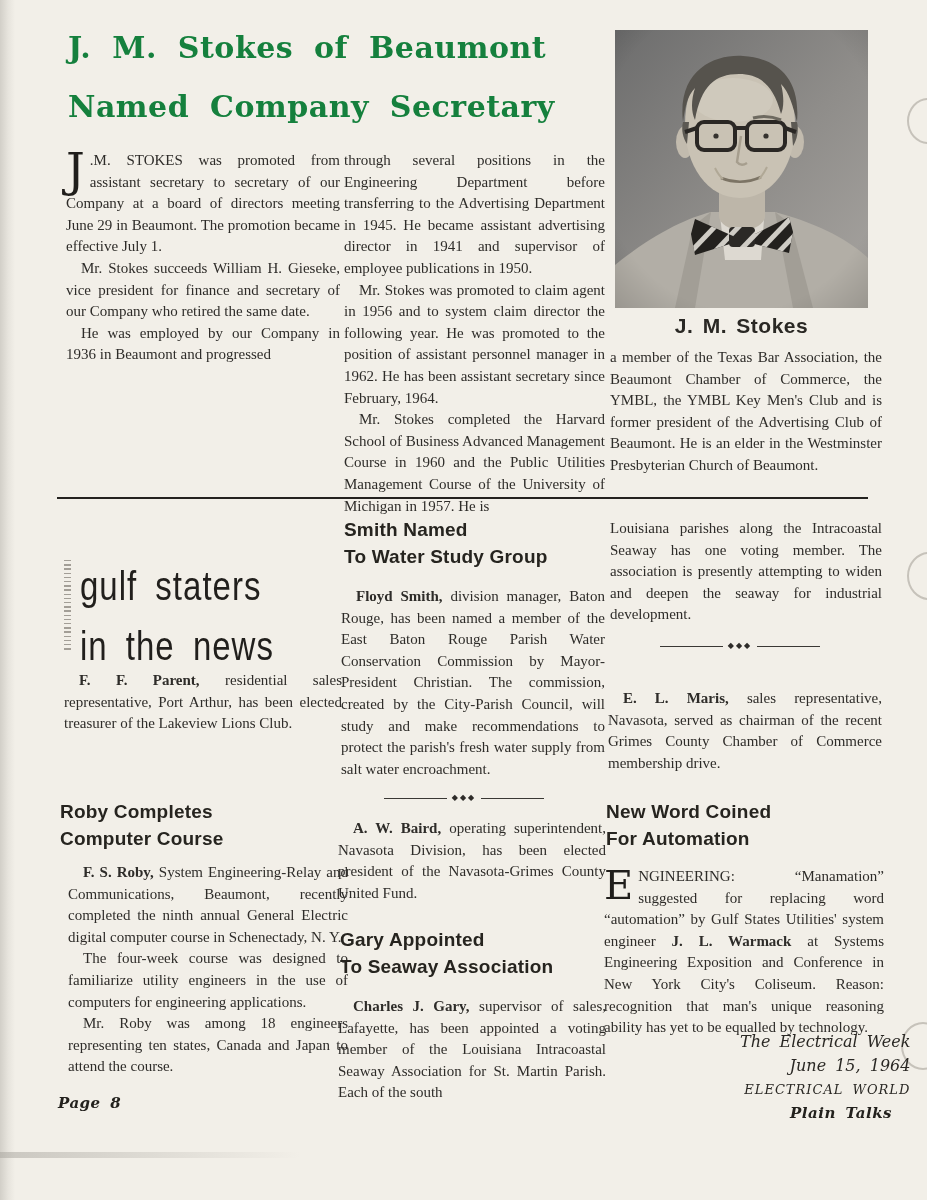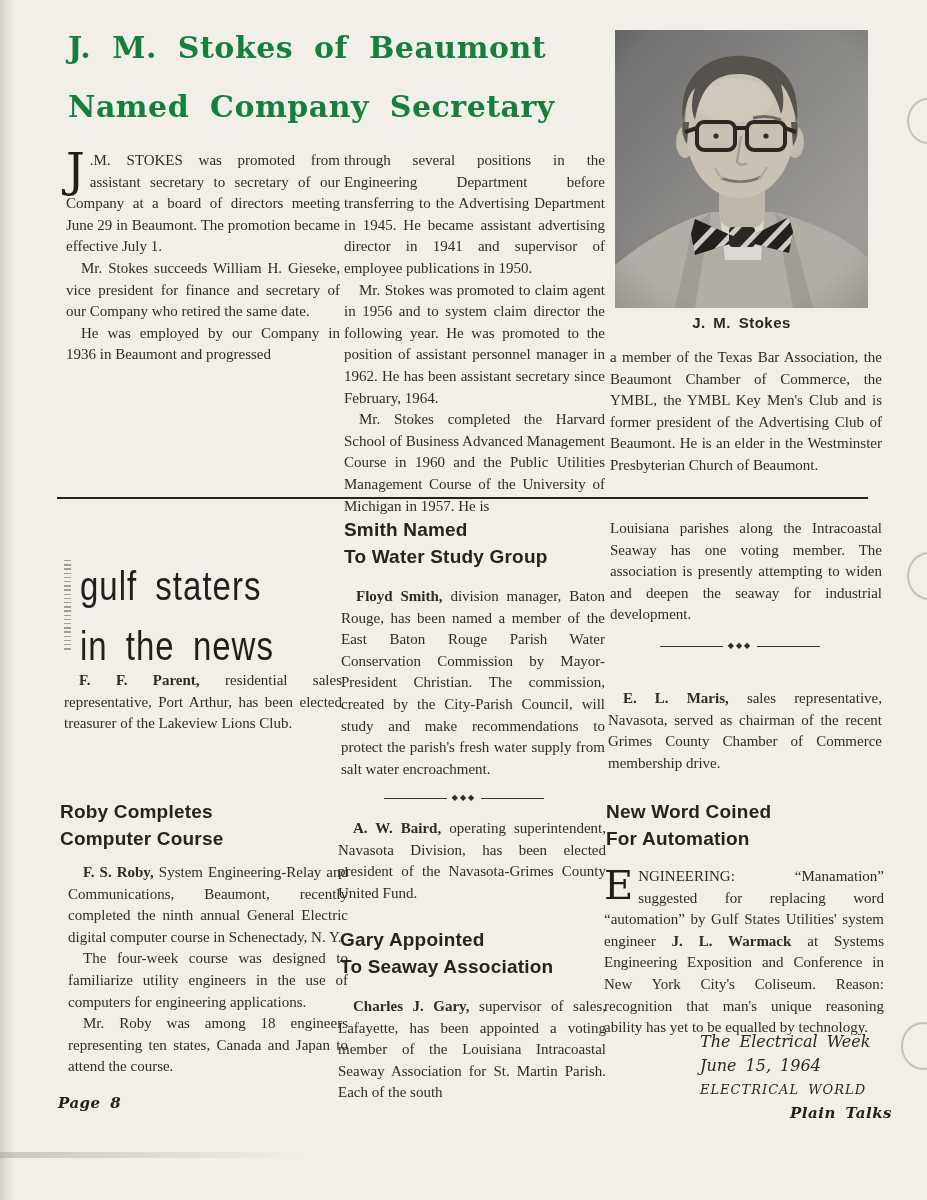--- a/index.html
+++ b/index.html
@@ -18,21 +18,21 @@
   .copy p.ind{text-indent:15px;}
   .dropcap{float:left;font-size:47px;line-height:36px;padding:2px 5px 0 0;
     font-family:"DejaVu Serif",serif;color:#201e1b;}
   .lead{font-weight:bold;}
   
   .newshead{font-family:"Liberation Sans",sans-serif;font-weight:700;
     font-size:19px;line-height:27px;color:#26241f;letter-spacing:.2px;}
   
   .photoframe{width:253px;height:278px;}
   .caption{font-family:"Liberation Sans",sans-serif;font-weight:700;
-    font-size:15px;color:#2a2824;text-align:center;letter-spacing:.5px;word-spacing:3px;}
+    font-size:21px;color:#2a2824;text-align:center;letter-spacing:.5px;word-spacing:3px;}
   
   .gslogo{font-family:"Liberation Sans",sans-serif;font-weight:400;
     font-size:33px;line-height:49px;color:#211f1c;letter-spacing:1px;word-spacing:8px;
     transform:scaleY(1.22);transform-origin:top left;white-space:nowrap;}
   .gsstrip{width:7px;height:92px;
     background:repeating-linear-gradient(#8f8a82 0,#8f8a82 1.5px,transparent 1.5px,transparent 4.2px);
     opacity:.8;}
   
   .bigrule{height:2px;background:#24221f;}
   .orn{display:flex;align-items:center;}
@@ -215,21 +215,21 @@
     <p class="ind"><span class="lead">E. L. Maris,</span><span> sales representative, Navasota, served as chairman of the recent Grimes County Chamber of Commerce membership drive.</span></p>
   </div>
 
   <div class="abs newshead" style="left:606px;top:798px;">
     <div>New Word Coined</div>
     <div>For Automation</div>
   </div>
   <div class="abs copy" style="left:604px;top:866px;width:280px;">
     <p><span class="dropcap" style="font-size:40px;line-height:34px;">E</span><span>NGINEERING: “Manamation” suggested for replacing word “automation” by Gulf States Utilities' system engineer </span><span class="lead">J. L. Warmack</span><span> at Systems Engineering Exposition and Conference in New York City's Coliseum. Reason: recognition that man's unique reasoning ability has yet to be equalled by technology.</span></p>
   </div>
-  <div class="abs credit" style="left:700px;top:1030px;">
+  <div class="abs credit" style="left:740px;top:1030px;text-align:right;">
     <div>The Electrical Week</div>
     <div>June 15, 1964</div>
     <div class="big">ELECTRICAL WORLD</div>
   </div>
 
   <div class="abs folio" style="left:58px;top:1094px;">Page 8</div>
   <div class="abs folio" style="left:790px;top:1104px;">Plain Talks</div>
 
 </div>
 

